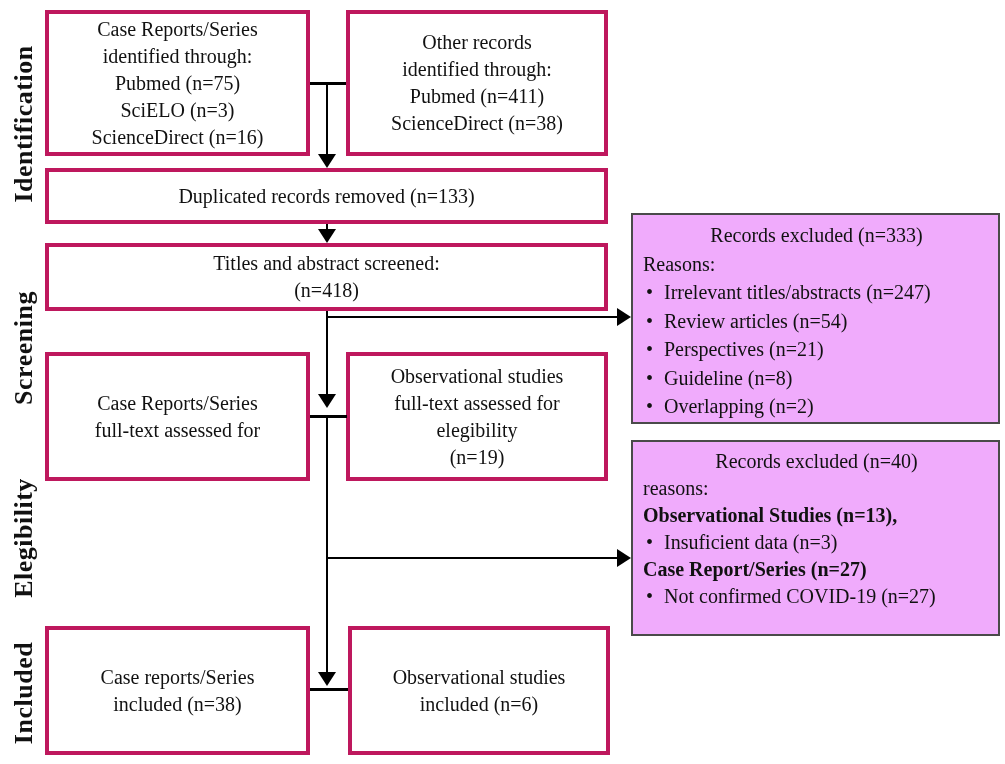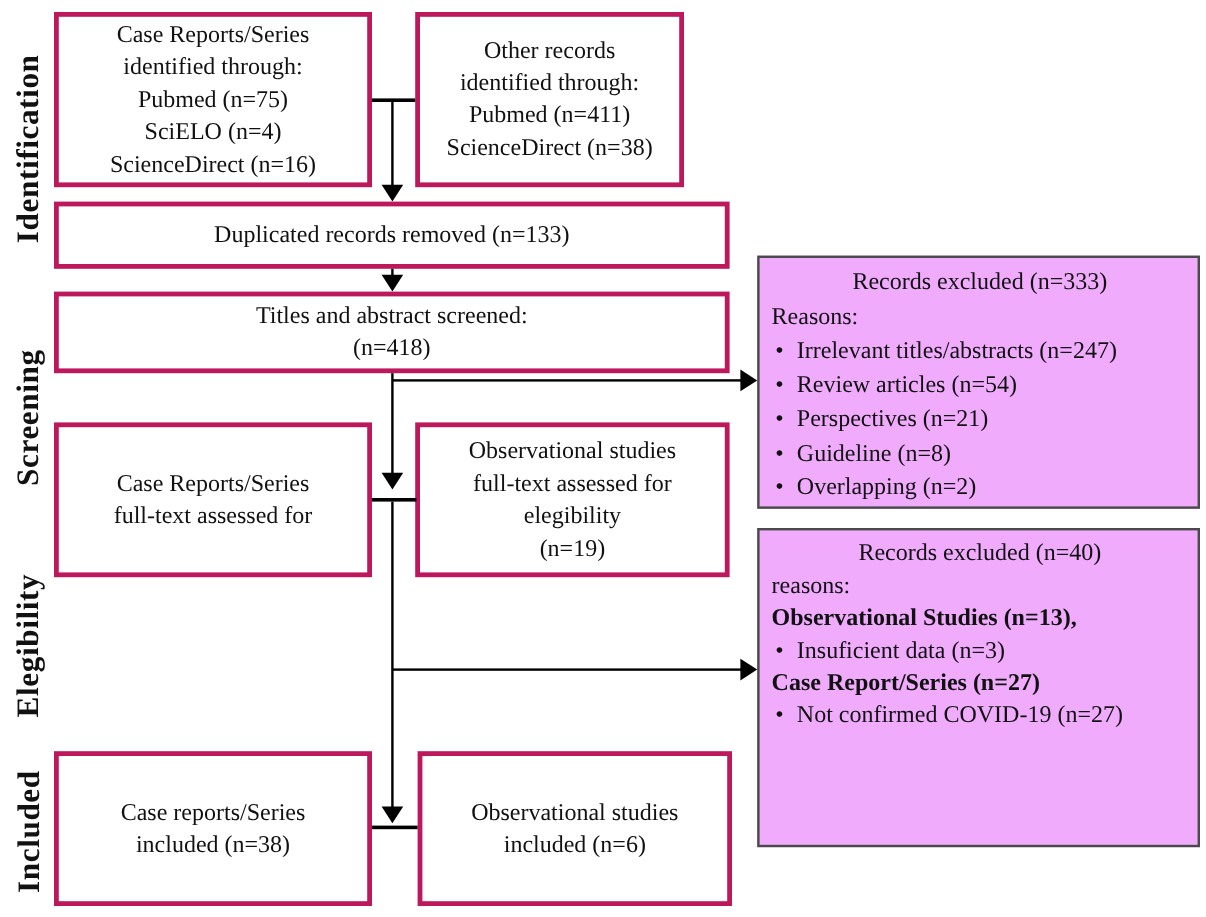--- a/index.html
+++ b/index.html
@@ -53,25 +53,25 @@
     <span>Elegibility</span>
   </div>
   <div class="stage-label" style="top:626px;height:134px;">
     <span>Included</span>
   </div>
 
   <div class="fbox" style="left:45px;top:10px;width:265px;height:146px;">
     <div class="ln">Case Reports/Series</div>
     <div class="ln">identified through:</div>
     <div class="ln">Pubmed (n=75)</div>
-    <div class="ln">SciELO (n=4)</div>
+    <div class="ln">SciELO (n=3)</div>
     <div class="ln">ScienceDirect (n=16)</div>
   </div>
 
-  <div class="fbox" style="left:346px;top:10px;width:224px;height:146px;">
+  <div class="fbox" style="left:346px;top:10px;width:262px;height:146px;">
     <div class="ln">Other records</div>
     <div class="ln">identified through:</div>
     <div class="ln">Pubmed (n=411)</div>
     <div class="ln">ScienceDirect (n=38)</div>
   </div>
 
   <div class="fbox" style="left:45px;top:168px;width:563px;height:56px;">
     <div class="ln">Duplicated records removed (n=133)</div>
   </div>
 
@@ -107,21 +107,21 @@
     <div>Reasons:</div>
     <ul>
       <li>Irrelevant titles/abstracts (n=247)</li>
       <li>Review articles (n=54)</li>
       <li>Perspectives (n=21)</li>
       <li>Guideline (n=8)</li>
       <li>Overlapping (n=2)</li>
     </ul>
   </div>
 
-  <div class="xbox xbox2" style="left:631px;top:440px;width:369px;height:266px;">
+  <div class="xbox xbox2" style="left:631px;top:440px;width:369px;height:196px;">
     <div class="xtitle">Records excluded (n=40)</div>
     <div>reasons:</div>
     <div class="bold">Observational Studies (n=13),</div>
     <ul>
       <li>Insuficient data (n=3)</li>
     </ul>
     <div class="bold">Case Report/Series (n=27)</div>
     <ul>
       <li>Not confirmed COVID-19 (n=27)</li>
     </ul>

